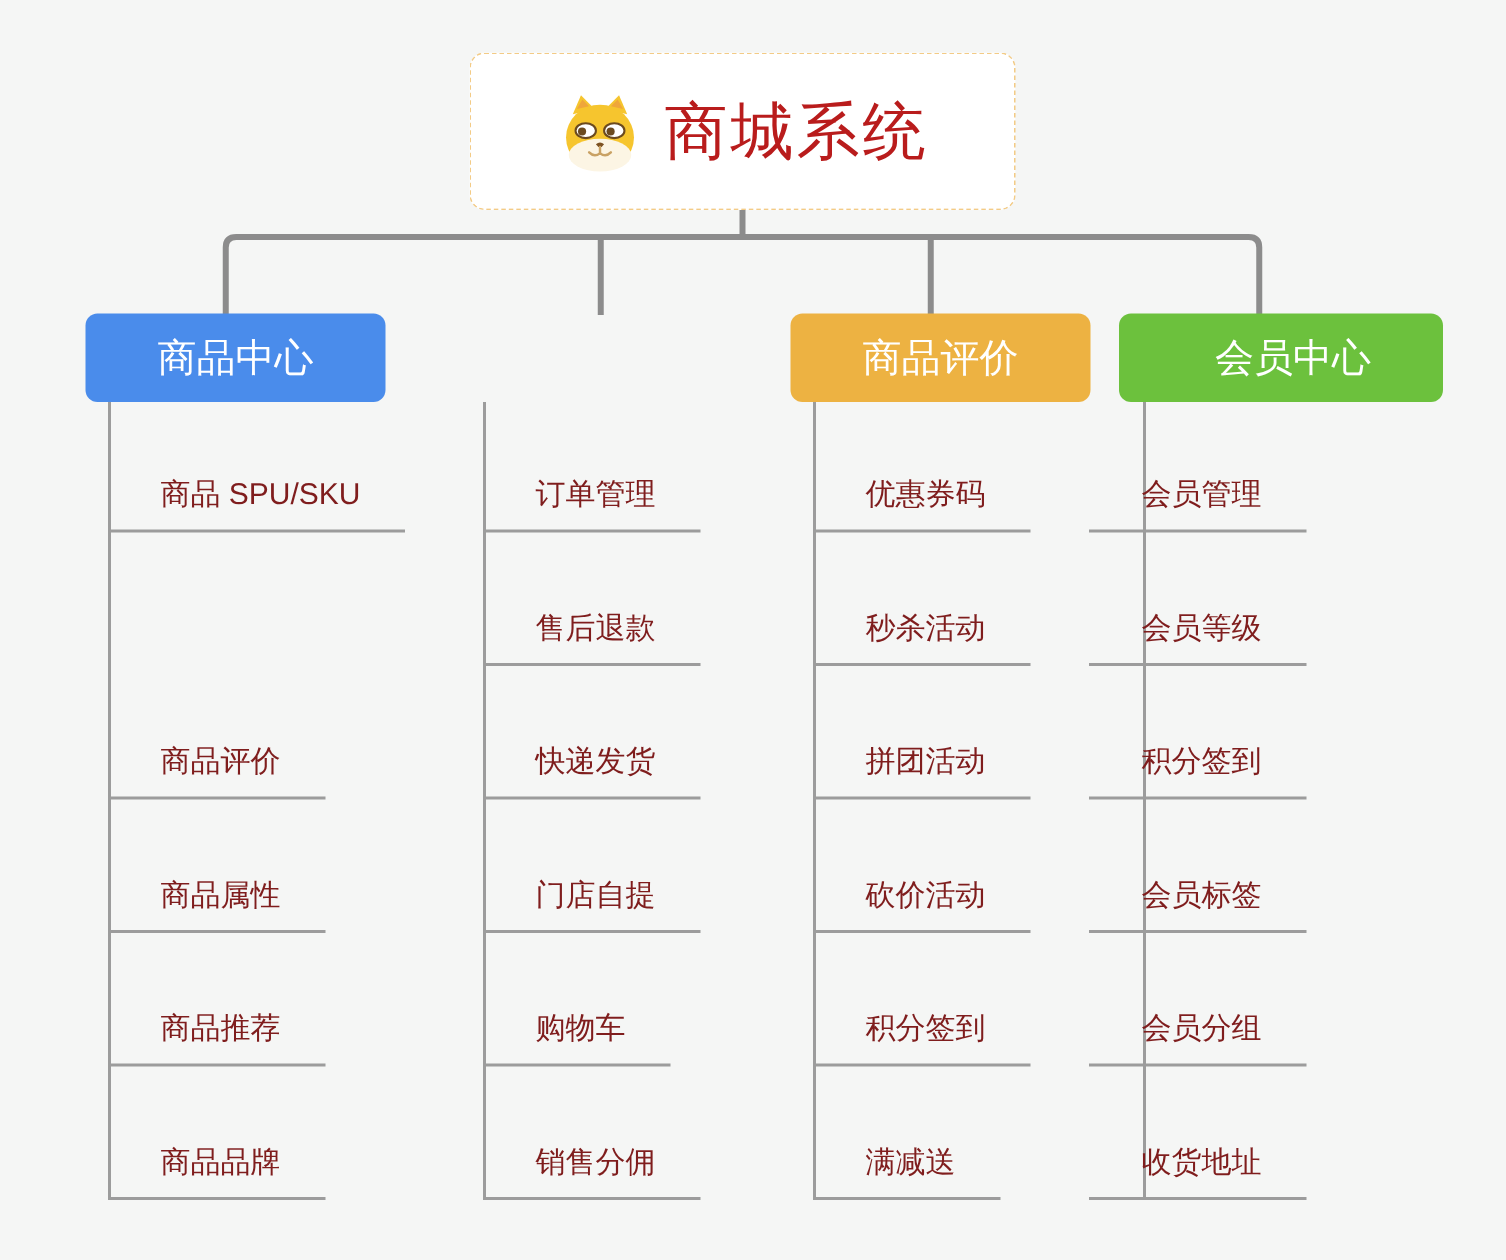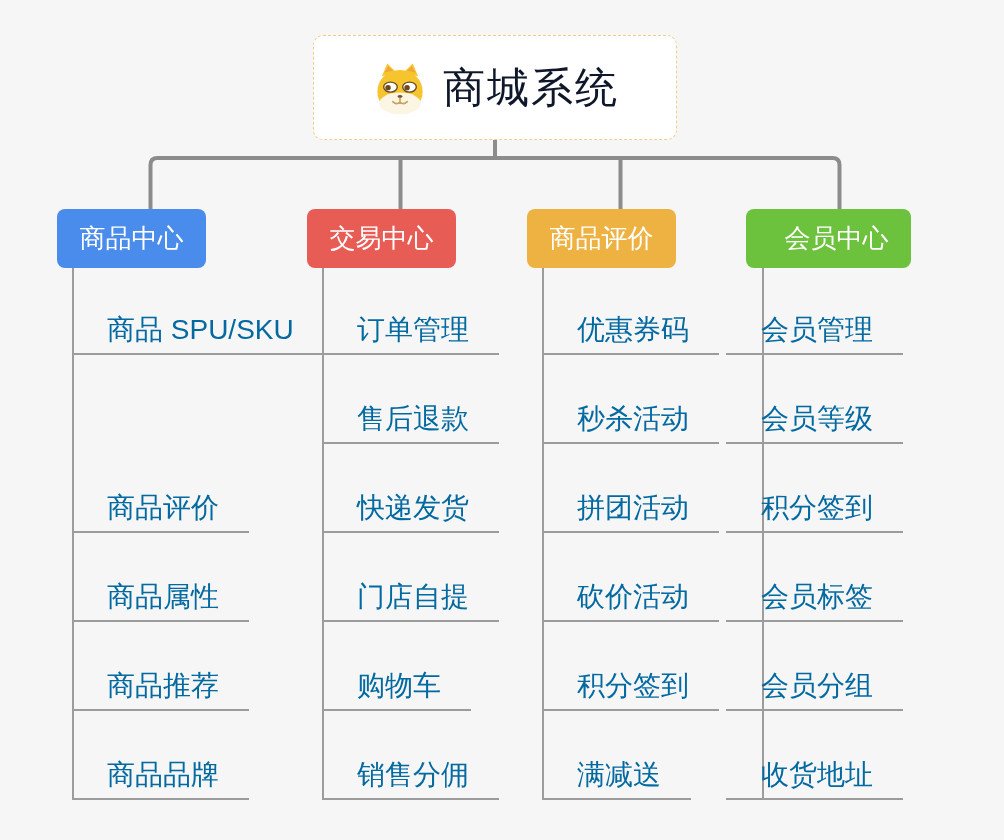--- a/index.html
+++ b/index.html
@@ -3,35 +3,35 @@
 <meta charset="utf-8">
 <style>
   html,body{margin:0;padding:0;background:#F5F6F5;font-family:"Liberation Sans","DejaVu Sans",sans-serif;}
   .canvas{position:relative;width:1004px;height:840px;background:#F5F6F5;overflow:hidden;}
 
   .connectors{position:absolute;left:0;top:0;pointer-events:none;}
 
   .root-node{position:absolute;left:313px;top:35px;width:364px;height:105px;
     background:#FFFFFF;border:1px dashed #F3CB86;border-radius:10px;
     display:flex;align-items:center;justify-content:center;gap:14px;box-sizing:border-box;cursor:default;}
-  .root-title{font-size:42px;color:#0f172a;letter-spacing:2px;white-space:nowrap;}
+  .root-title{font-size:42px;color:#b91c1c;letter-spacing:2px;white-space:nowrap;}
   .dog{width:58px;height:56px;display:inline-flex;}
 
-  .branch-node{position:absolute;top:209px;width:149px;height:59px;border-radius:8px;
+  .branch-node{position:absolute;top:209px;width:200px;height:59px;border-radius:8px;
     color:#FFFFFF;font-size:26px;display:flex;align-items:center;justify-content:center;
     white-space:nowrap;cursor:default;}
   .b0{left:57px;background:#4A8CEB;}
   .b1{left:307px;background:#E85C56;}
   .b2{left:527px;background:#EDB242;}
   .b3{left:746px;background:#6CC13D;padding-left:16px;}
 
   .trunk{position:absolute;top:268px;width:2px;height:530px;background:#9C9C9C;}
   .t0{left:72px;} .t1{left:322px;} .t2{left:542px;} .t3{left:762px;}
 
-  .leaf{position:absolute;font-size:28px;color:#0369a1;line-height:30px;
+  .leaf{position:absolute;font-size:20px;color:#7f1d1d;line-height:30px;
     padding:0 30px 8px 35px;border-bottom:2px solid #9C9C9C;white-space:nowrap;cursor:default;}
   .c0{left:72px;} .c1{left:322px;} .c2{left:542px;} .c3{left:726px;}
   .r0{top:315px;} .r1{top:404px;} .r2{top:493px;} .r3{top:582px;} .r4{top:671px;} .r5{top:760px;}
 </style>
 </head>
 <body>
 
 <div class="canvas">
 
   <svg class="connectors" width="1004" height="840" viewBox="0 0 1004 840">
@@ -57,21 +57,20 @@
         <circle cx="18.8" cy="29.6" r="3" fill="#6B4A1F"></circle>
         <circle cx="39.8" cy="29.6" r="3" fill="#6B4A1F"></circle>
         <path d="M29 39 Q32 36.5 35 39 Q32 43.5 29 39 Z" fill="#7C5223"></path>
         <path d="M32 41 L32 45 M24 45 Q28 49 32 45.5 Q36 49 40 45" fill="none" stroke="#C9A265" stroke-width="1.8" stroke-linecap="round"></path>
       </svg>
     </span>
     <span class="root-title">商城系统</span>
   </div>
 
   <div class="branch-node b0" style="background-color: rgb(74, 140, 235);">商品中心</div>
-  <div class="branch-node b1" style="background-color: rgb(232, 92, 86);">交易中心</div>
   <div class="branch-node b2" style="background-color: rgb(237, 178, 66);">商品评价</div>
   <div class="branch-node b3" style="background-color: rgb(108, 193, 61);">会员中心</div>
 
   <div class="trunk t0"></div>
   <div class="trunk t1"></div>
   <div class="trunk t2"></div>
   <div class="trunk t3"></div>
 
   <div class="leaf c0 r0">商品 SPU/SKU</div>
   <div class="leaf c0 r2">商品评价</div>

